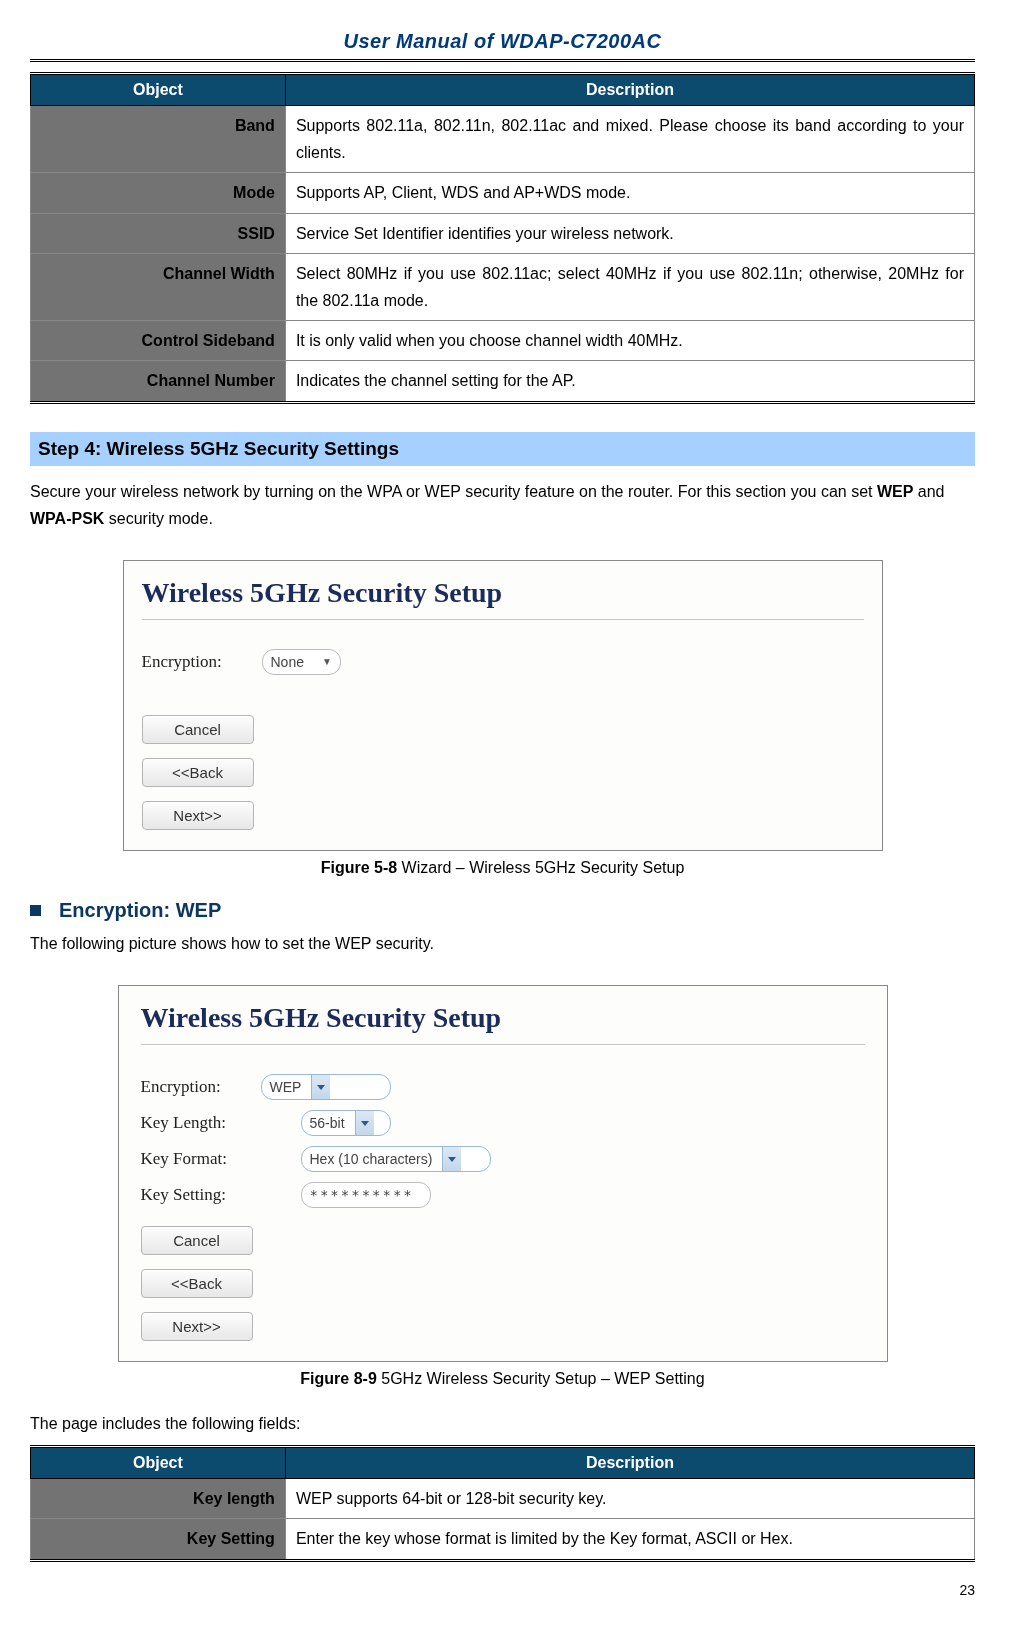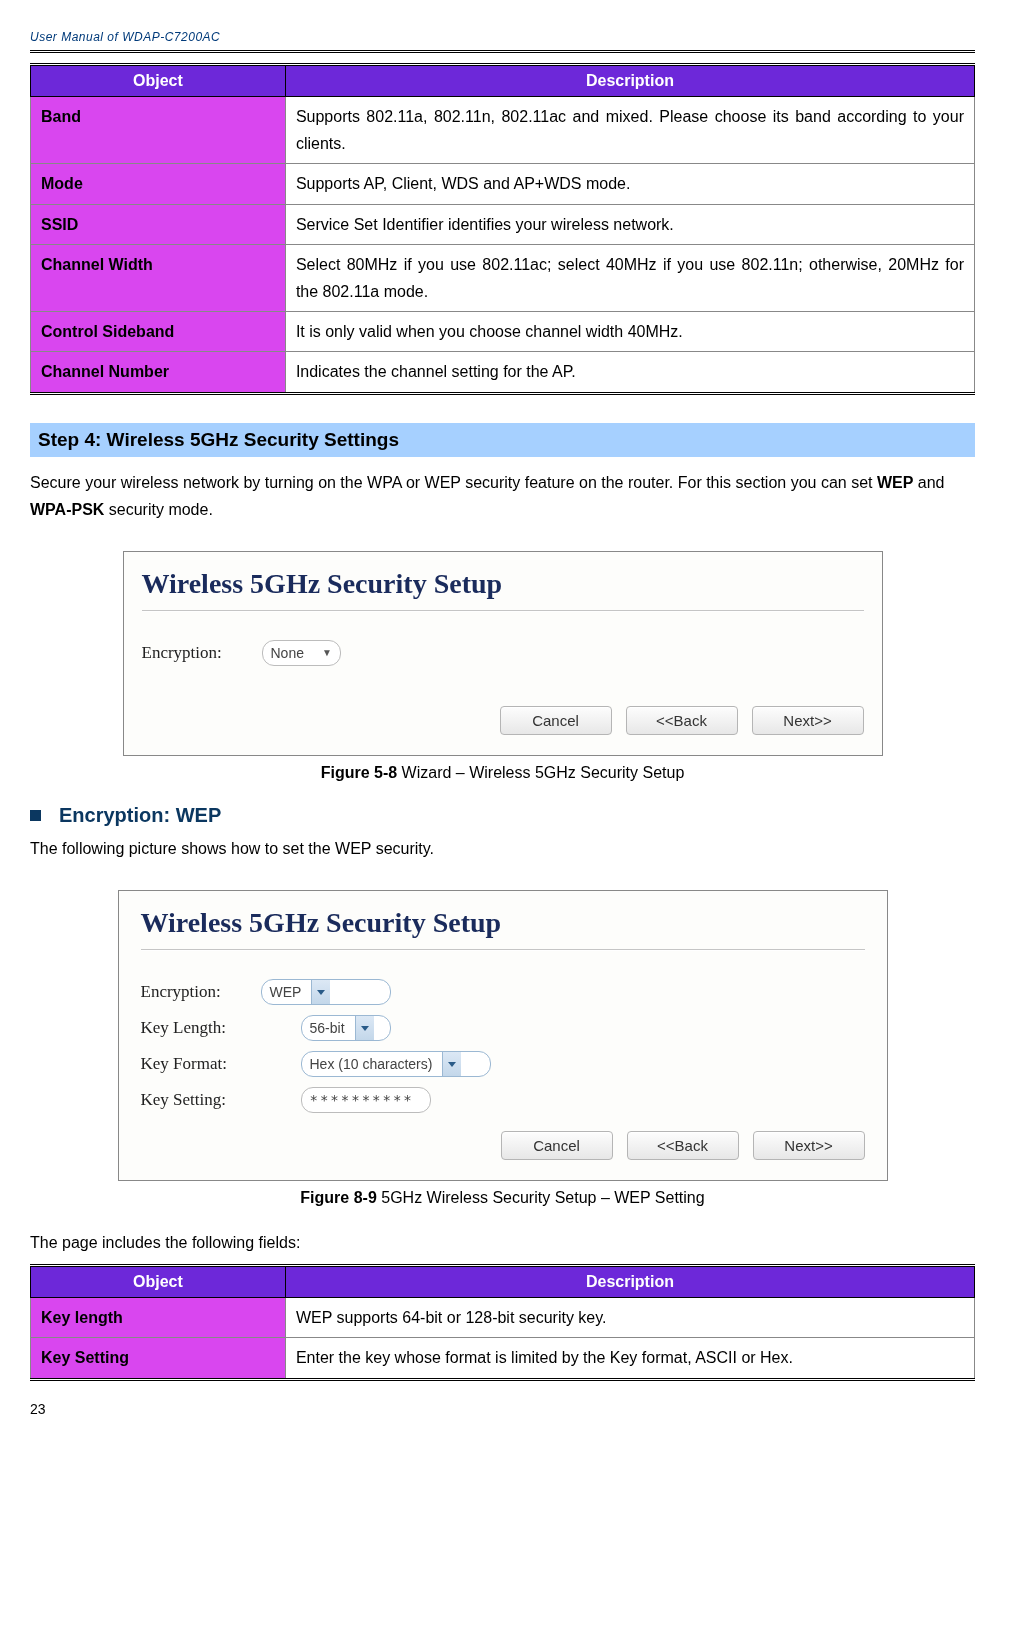--- a/index.html
+++ b/index.html
@@ -6,56 +6,56 @@
     font-family: Arial, Helvetica, sans-serif;
     font-size: 16px;
     color: #000;
     background: #fff;
     margin: 0;
     padding: 30px 60px 30px 30px;
     width: 1035px;
     box-sizing: border-box;
   }
   .header-title {
-    text-align: left;
+    text-align: center;
     font-style: italic;
-    font-weight: normal;
+    font-weight: bold;
     color: #003a7a;
-    font-size: 12px;
+    font-size: 20px;
     margin-bottom: 6px;
     letter-spacing: 0.5px;
   }
   .header-rule {
     border: none;
     border-top: 3px double #000;
     margin: 0 0 10px 0;
   }
   table.desc-table {
     width: 100%;
     border-collapse: collapse;
     margin-bottom: 20px;
   }
   table.desc-table th {
-    background: #6d28d9;
+    background: #0c4a6e;
     color: #fff;
     font-weight: bold;
     text-align: center;
     padding: 6px 8px;
     border: 1px solid #000;
   }
   table.desc-table td {
     border: 1px solid #888;
     padding: 6px 10px;
     vertical-align: top;
     line-height: 1.7;
   }
   table.desc-table td.obj {
-    background: #d946ef;
-    font-weight: bold;
-    text-align: left;
+    background: #737373;
+    font-weight: bold;
+    text-align: right;
     width: 27%;
   }
   table.desc-table .topbar td, table.desc-table .topbar th {
     border-top: 3px double #000;
   }
   table.desc-table .botbar td {
     border-bottom: 3px double #000;
   }
   .justify { text-align: justify; }
   .step-heading {
@@ -129,20 +129,21 @@
     margin-left: 10px;
     margin-right: -8px;
   }
   .ss-select.blue-caret .caret-box svg { width:10px; height:10px; }
   .ss-input { width: 130px; font-family: monospace; letter-spacing:2px;}
   .btn-row {
     display: flex;
     justify-content: flex-end;
     gap: 14px;
     margin-top: 40px;
+    flex-direction: column;
   }
   .ss-btn {
     border: 1px solid #b5b5b5;
     background: linear-gradient(#fdfdfd,#e7e7e7);
     border-radius: 4px;
     padding: 5px 0;
     width: 110px;
     text-align: center;
     font-family: Arial, sans-serif;
     font-size: 15px;
@@ -165,21 +166,21 @@
     height: 11px;
     background: #0b3760;
     display: inline-block;
   }
   .bullet-text {
     font-weight: bold;
     color: #0b3760;
     font-size: 20px;
   }
   .pagenum {
-    text-align: left;
+    text-align: right;
     font-size: 14px;
     margin-top: 16px;
     color: #000;
   }
 </style>
 </head>
 <body>
 
 <div class="header-title">User Manual of WDAP-C7200AC</div>
 <hr class="header-rule">

